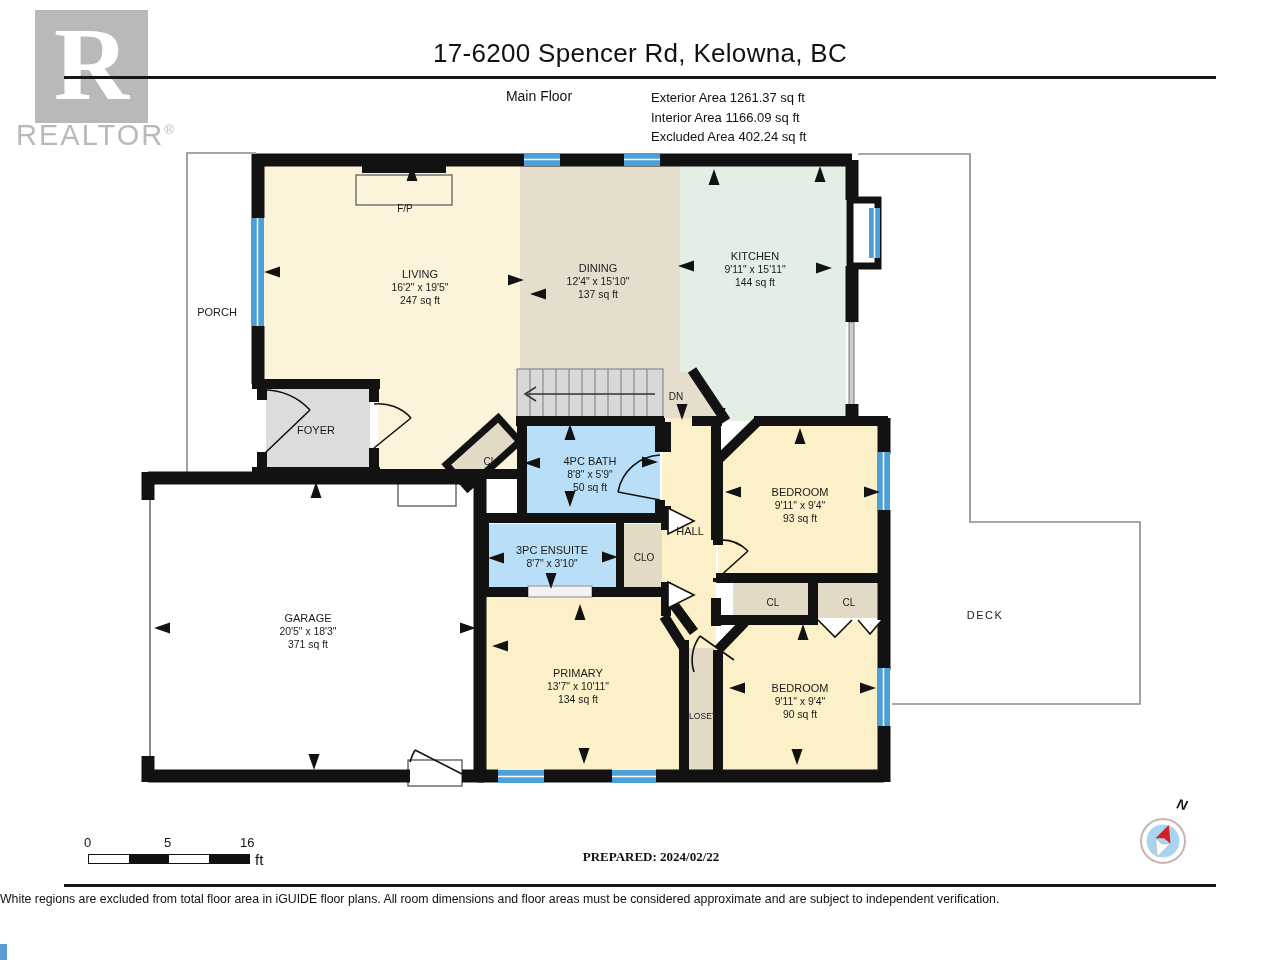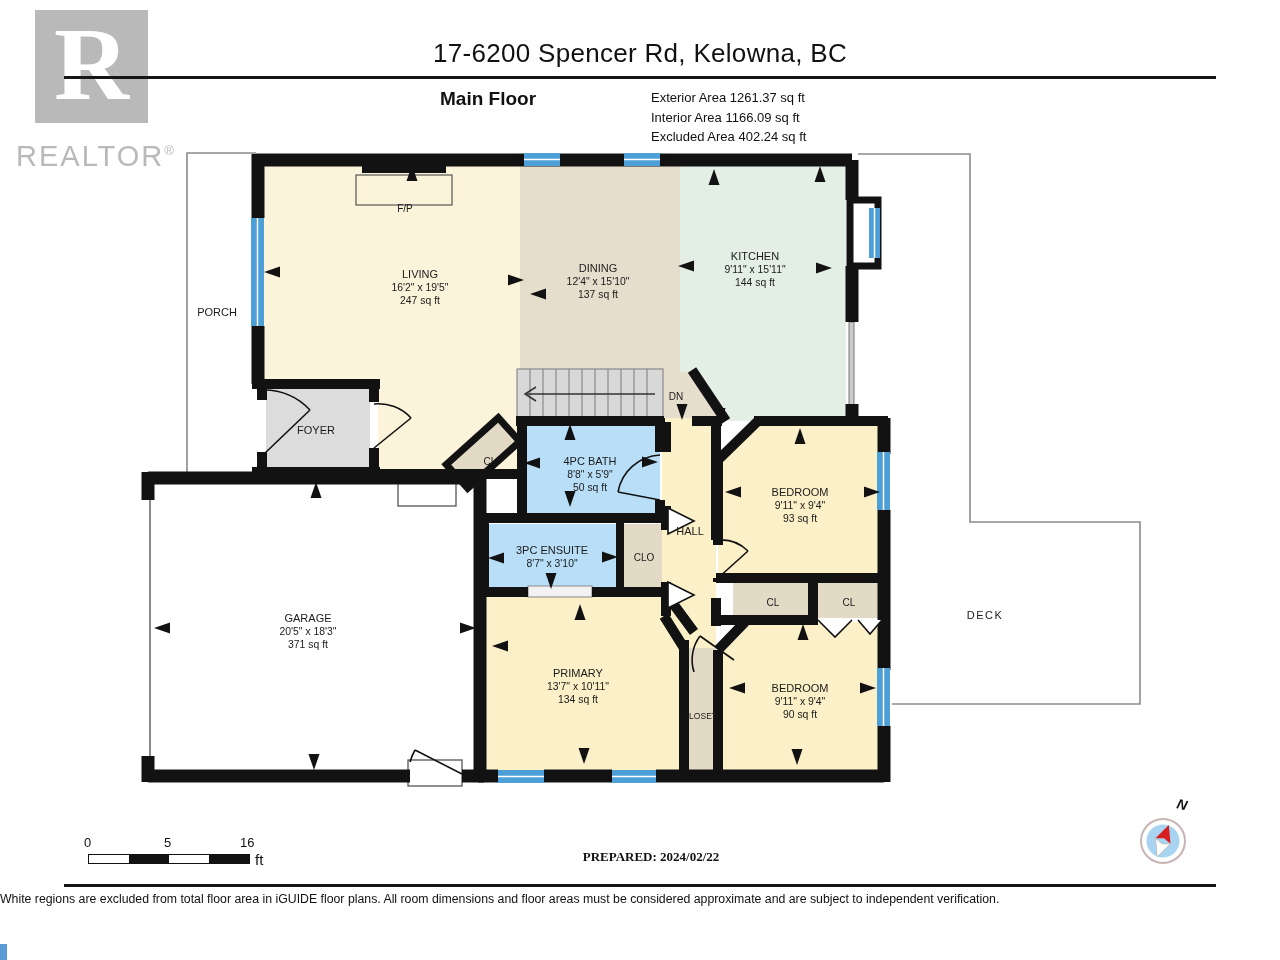--- a/index.html
+++ b/index.html
@@ -6,25 +6,25 @@
   body{width:1280px;height:960px;position:relative;overflow:hidden;
        font-family:"Liberation Sans",sans-serif;color:#111;}
   .title{position:absolute;top:38px;left:0;width:100%;text-align:center;
          font-size:26px;font-weight:normal;letter-spacing:.3px;}
   .hline{position:absolute;left:64px;width:1152px;height:3px;background:#161616;}
   .line-top{top:76px;} .line-bottom{top:884px;}
   .logo-box{position:absolute;top:10px;left:35px;width:113px;height:113px;
             background:#b9b9b9;display:flex;align-items:center;justify-content:center;}
   .logo-r{font-family:"Liberation Serif",serif;font-size:104px;font-weight:bold;
           color:#fff;line-height:1;margin-top:-6px;}
-  .logo-text{position:absolute;top:140px;left:16px;font-size:29px;color:#b9b9b9;
+  .logo-text{position:absolute;top:119px;left:16px;font-size:29px;color:#b9b9b9;
              letter-spacing:2px;}
   .logo-text sup{font-size:13px;letter-spacing:0;}
-  .floor-label{position:absolute;top:88px;left:440px;width:198px;text-align:left;
-               font-size:19px;font-weight:bold;}
+  .floor-label{position:absolute;top:88px;left:440px;width:198px;text-align:center;
+               font-size:14px;font-weight:normal;}
   .areas{position:absolute;top:88px;left:651px;font-size:13px;line-height:19.5px;}
   .plan{position:absolute;top:0;left:0;}
   .prepared{position:absolute;top:849px;left:540px;width:222px;text-align:center;
             font-size:13px;font-weight:bold;font-family:Liberation Serif, serif;}
   .disclaimer{position:absolute;top:892px;left:0;width:100%;text-align:left;
               font-size:12.3px;}
   .sb-num{position:absolute;top:835px;font-size:13px;}
   .sb-bar{position:absolute;top:854px;left:88px;width:160px;height:8px;
           border:1px solid #111;display:flex;}
   .sb-seg{width:40px;height:8px;}

